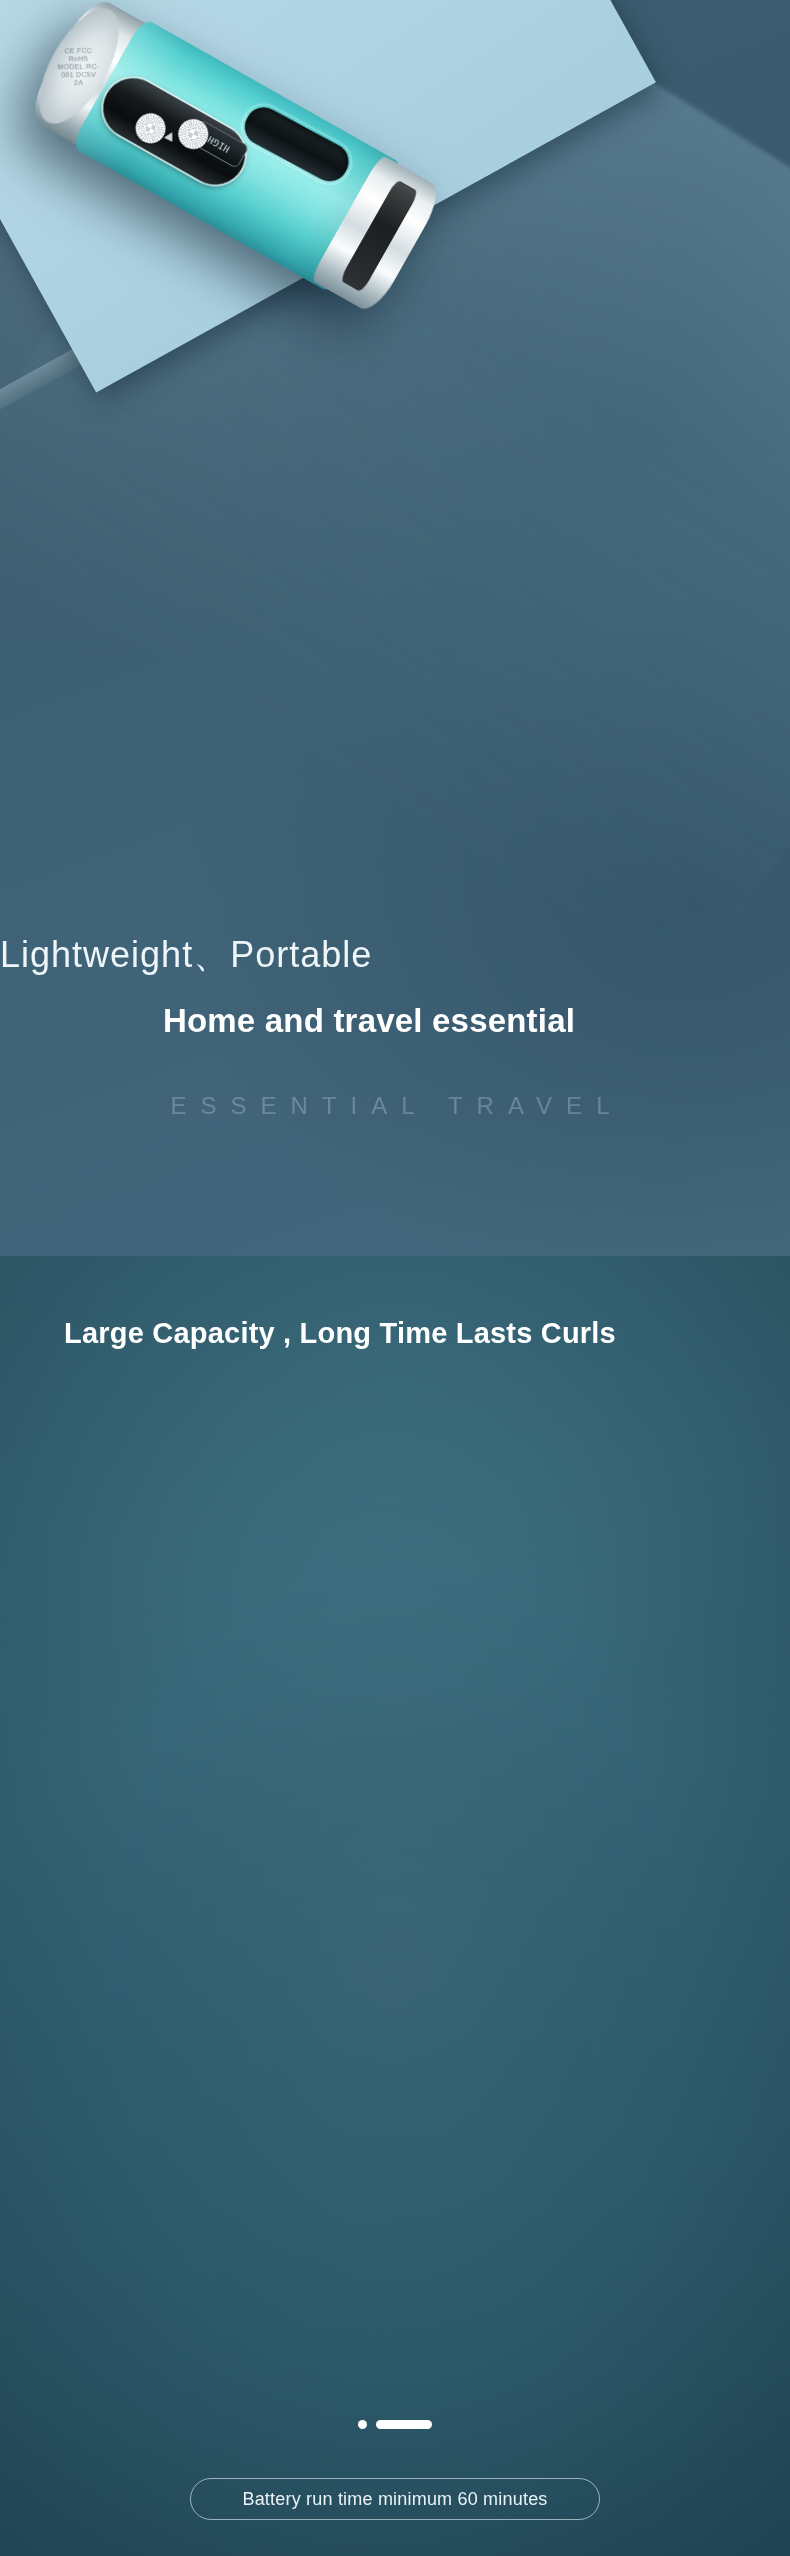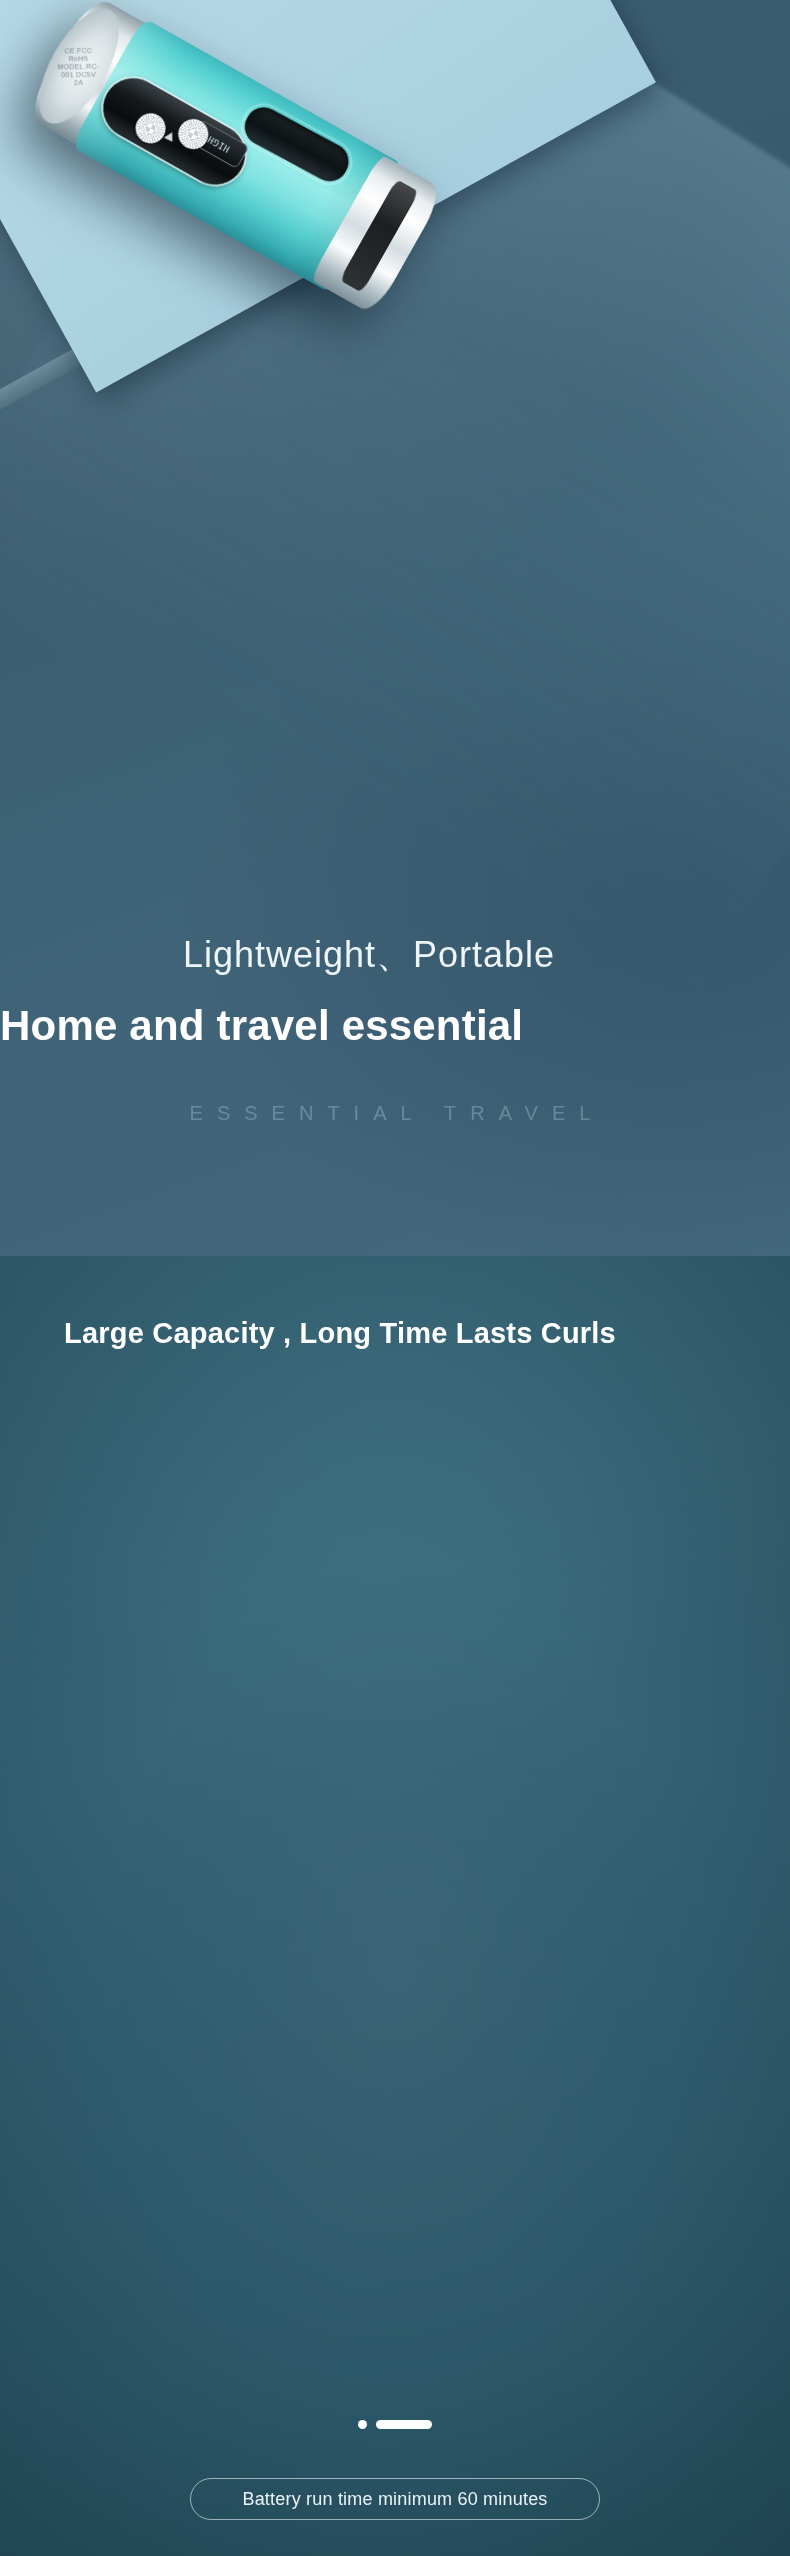--- a/index.html
+++ b/index.html
@@ -142,32 +142,32 @@
     position: absolute; left: 134px; top: 88px;
     width: 0; height: 0;
     border-left: 5px solid transparent; border-right: 5px solid transparent;
     border-bottom: 8px solid rgba(230,240,245,0.9);
     transform: rotate(118deg);
   }
 
   
   .p1-text { position: absolute; left: 0; top: 935px; width: 790px; }
   .t-light {
-    text-align: center; padding-right: 52px;
+    text-align: left; padding-right: 52px;
     font-size: 36px; font-weight: 300; color: #eef6f9;
     letter-spacing: 1px; line-height: 1.1;
   }
   .t-bold {
-    text-align: left; padding-right: 52px; margin-top: 28px;
-    font-size: 42px; font-weight: 700; color: #ffffff;
+    text-align: center; padding-right: 52px; margin-top: 28px;
+    font-size: 33px; font-weight: 700; color: #ffffff;
     letter-spacing: 0.2px; line-height: 1.1;
   }
   .t-ghost {
     text-align: center; margin-top: 53px;
-    font-size: 20px; font-weight: 400;
+    font-size: 24px; font-weight: 400;
     color: rgba(204,224,235,0.30);
     letter-spacing: 14px; padding-left: 4px;
   }
 
   
   .panel2 {
     position: absolute; left: 0; top: 1256px; width: 790px; height: 1300px;
     overflow: hidden;
     background:
       radial-gradient(ellipse 700px 520px at 50% 8%, #3f7283 0%, rgba(63,114,131,0) 70%),

